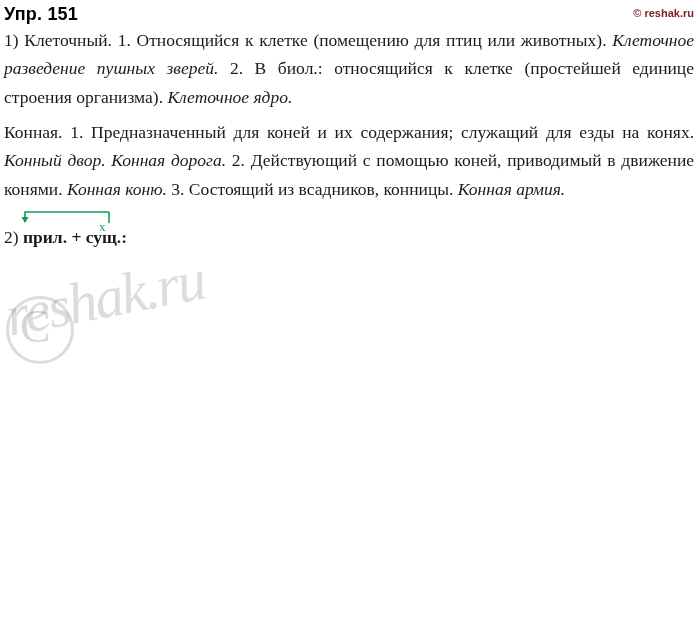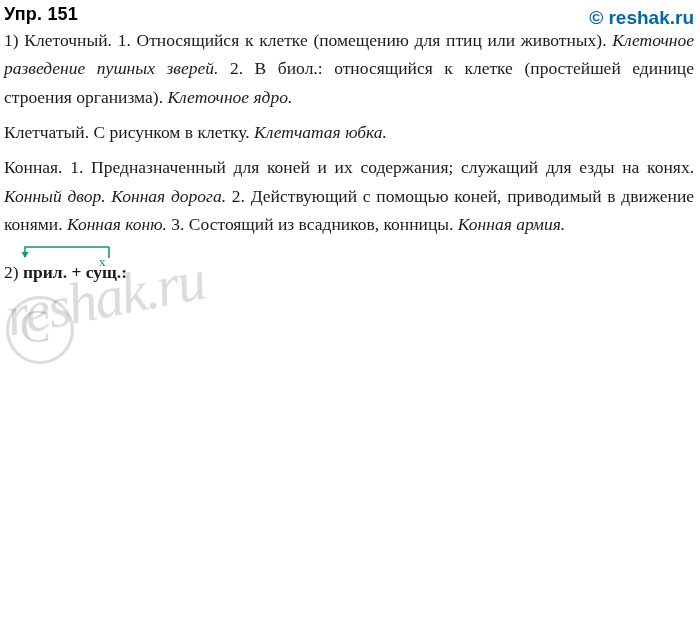--- a/index.html
+++ b/index.html
@@ -32,22 +32,22 @@
   }
   .exercise-title {
     font-family: "Liberation Sans", sans-serif;
     font-weight: bold;
     font-size: 18px;
     color: #000000;
     letter-spacing: 0.2px;
   }
   .copyright {
     font-family: "Liberation Sans", sans-serif;
-    font-size: 19px;
-    color: #0369a1;
+    font-size: 11px;
+    color: #7f1d1d;
     font-weight: bold;
     padding-top: 3px;
   }
   .body-text {
     padding: 0 6px 0 4px;
     font-size: 17.5px;
     line-height: 1.62;
     text-align: justify;
     text-justify: inter-word;
   }
@@ -135,25 +135,20 @@
       <span>1)</span>
       <span>Клеточный.</span>
       <span>1.</span>
       <span>Относящийся к клетке (помещению для птиц или животных).</span>
       <i>Клеточное разведение пушных зверей.</i>
       <span>2.</span>
       <span>В биол.: относящийся к клетке (простейшей единице строения организма).</span>
       <i>Клеточное ядро.</i>
     </p>
 
-    <p class="para">
-      <span>Клетчатый.</span>
-      <span>С рисунком в клетку.</span>
-      <i>Клетчатая юбка.</i>
-    </p>
 
     <p class="para">
       <span>Конная.</span>
       <span>1.</span>
       <span>Предназначенный для коней и их содержания; служащий для езды на конях.</span>
       <i>Конный двор. Конная дорога.</i>
       <span>2.</span>
       <span>Действующий с помощью коней, приводимый в движение конями.</span>
       <i>Конная коню.</i>
       <span>3.</span>

